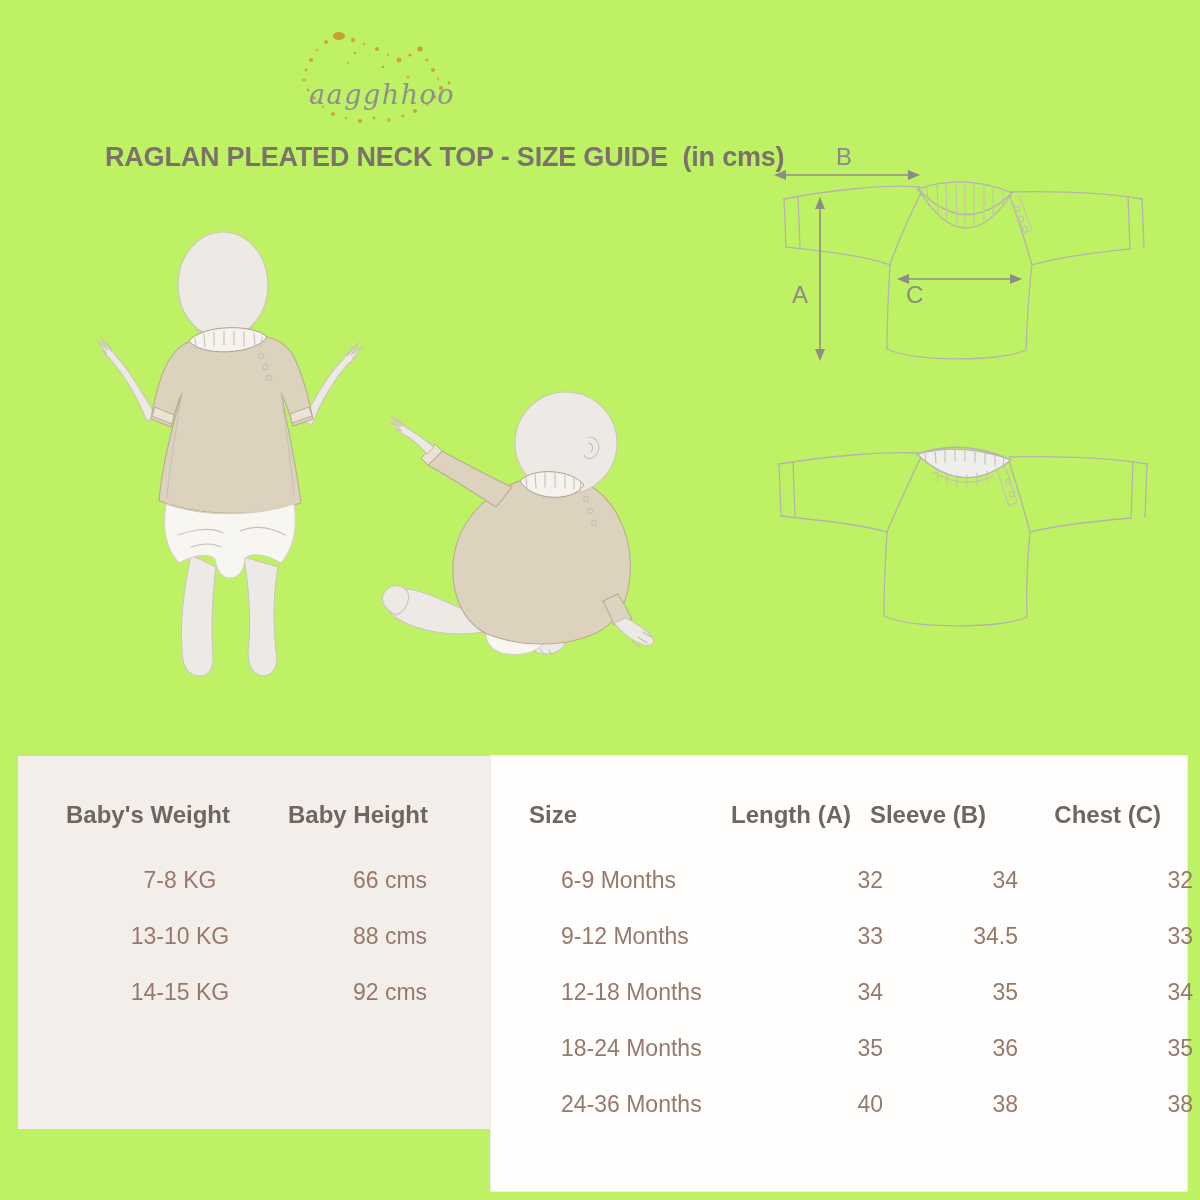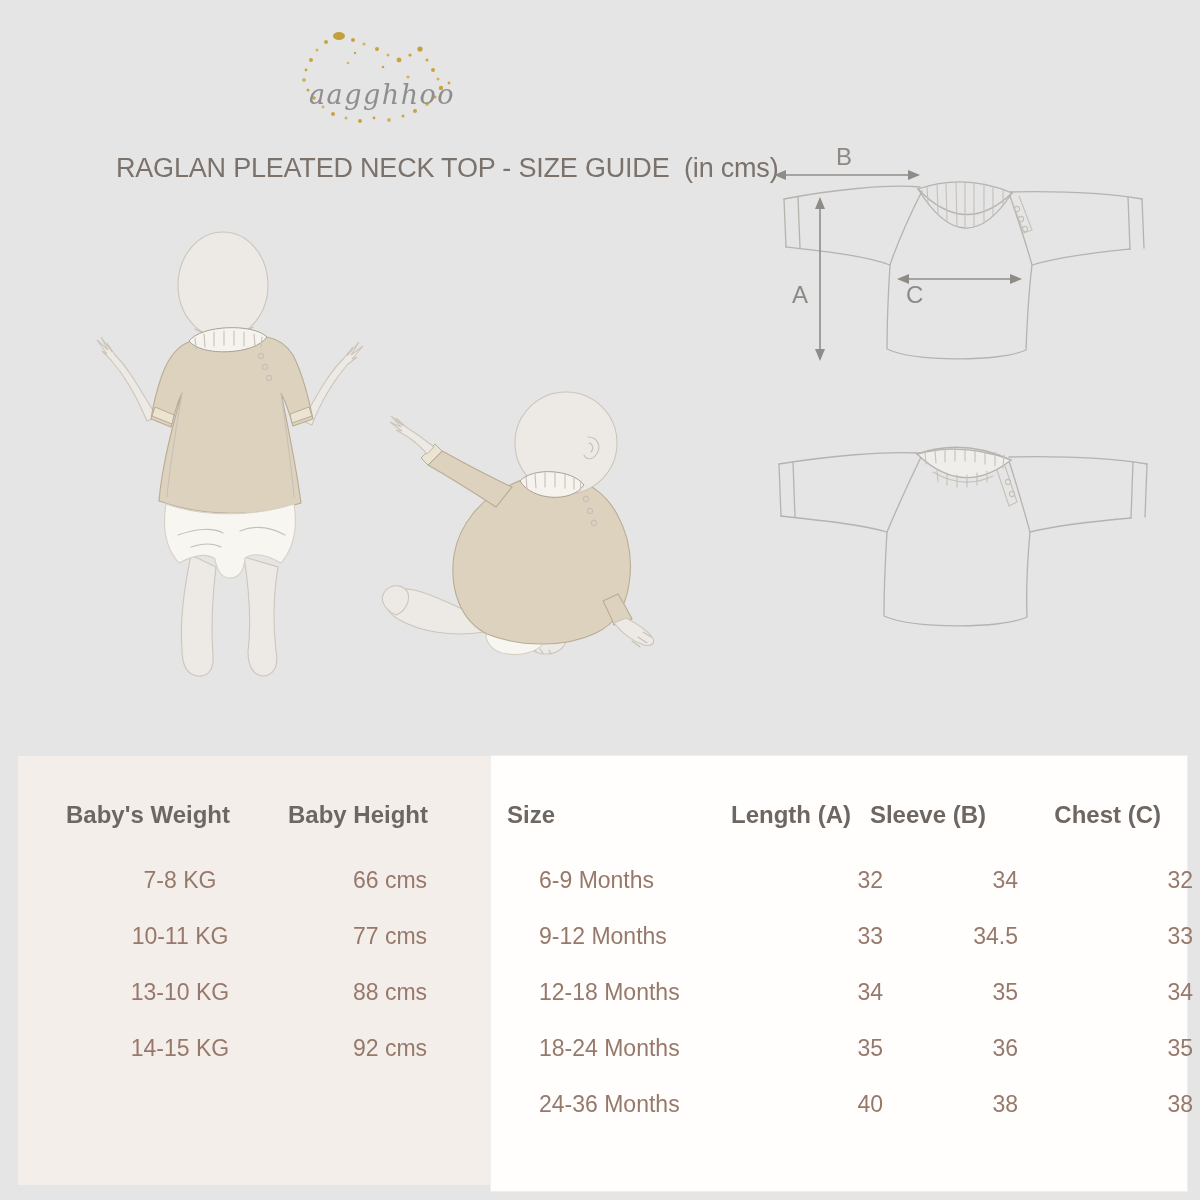--- a/index.html
+++ b/index.html
@@ -1,52 +1,52 @@
 <!DOCTYPE html>
 <html><head>
 <meta charset="utf-8">
 <style>
   html,body{margin:0;padding:0;background:#ffffff;}
   body{width:1200px;height:1200px;font-family:"Liberation Sans",sans-serif;}
-  .page{position:relative;width:1200px;height:1200px;background:#e5e5e5;overflow:hidden;}
+  .page{position:relative;width:1200px;height:1200px;background:#bef264;overflow:hidden;}
 
   .logo{position:absolute;left:293px;top:25px;width:168px;height:108px;}
   .logo-word{font-family:"DejaVu Serif",serif;font-style:italic;fill:#8e8e8e;font-size:27px;letter-spacing:1.5px;}
 
-  .title{position:absolute;left:104px;top:141px;margin:12px;font-size:27px;font-weight:normal;
+  .title{position:absolute;left:104px;top:141px;margin:1px;font-size:27px;font-weight:bold;
          color:#7b726c;letter-spacing:-0.2px;white-space:pre;}
 
   .illus{position:absolute;}
   .sketch{stroke:#b6b3af;fill:none;stroke-width:1.3;stroke-linecap:round;stroke-linejoin:round;}
   .sketch-soft{stroke:#c6c0b8;fill:none;stroke-width:1.1;stroke-linecap:round;}
   .skin{fill:#edeae5;stroke:#ccc5bb;stroke-width:1.1;}
   .shirt{fill:#ddd2bd;stroke:#b9ac96;stroke-width:1.1;}
   .cuff{fill:#ece4d3;stroke:#b9ac96;stroke-width:1;}
   .ruffle{fill:#f6f3ee;stroke:#a9a195;stroke-width:1;}
   .diaper{fill:#f8f6f1;stroke:#d6d0c6;stroke-width:1.1;}
   .arrow{stroke:#8f8b87;stroke-width:1.6;fill:none;}
   .arrowhead{fill:#8f8b87;stroke:none;}
   .dimlabel{font-size:24px;fill:#8d8984;font-family:"Liberation Sans",sans-serif;}
 
   .panel{position:absolute;box-sizing:border-box;}
-  .panel-left{left:18px;top:756px;width:472px;height:429px;background:#f3eee9;}
+  .panel-left{left:18px;top:756px;width:472px;height:373px;background:#f3eee9;}
   .panel-right{left:490px;top:755px;width:698px;height:437px;background:#fffefd;border:1px solid #f0edea;}
 
   .thead{display:grid;align-items:center;height:58px;margin-top:30px;
          font-weight:bold;font-size:24px;color:#6e6661;}
   .rows{margin-top:8px;}
   .trow{display:grid;align-items:center;height:56px;font-size:23px;color:#97796c;margin-left:32px;}
   .tcell{text-align:center;}
 
   .grid-weight{grid-template-columns:260px 160px;padding-right:52px;}
   .grid-weight > div{text-align:center;}
 
   .grid-size{grid-template-columns:210px 150px 135px 175px;}
   .grid-size > div{text-align:right;}
-  .grid-size > div:first-child{text-align:left;padding-left:16px;}
+  .grid-size > div:first-child{text-align:left;padding-left:38px;}
 </style>
 </head>
 <body>
 
 <div class="page">
 
   <div class="logo">
     <svg width="168" height="108" viewBox="0 0 168 108">
       <g fill="#c9a53f">
         <ellipse cx="46" cy="11" rx="6" ry="4" fill="#c3a039"></ellipse>
@@ -217,24 +217,20 @@
     <div class="thead grid-weight">
       <div>Baby's Weight</div>
       <div>Baby Height</div>
     </div>
     <div class="rows">
         <div class="trow grid-weight">
           <div class="tcell">7-8 KG</div>
           <div class="tcell">66 cms</div>
         </div>
         <div class="trow grid-weight">
-          <div class="tcell">10-11 KG</div>
-          <div class="tcell">77 cms</div>
-        </div>
-        <div class="trow grid-weight">
           <div class="tcell">13-10 KG</div>
           <div class="tcell">88 cms</div>
         </div>
         <div class="trow grid-weight">
           <div class="tcell">14-15 KG</div>
           <div class="tcell">92 cms</div>
         </div>
       </div>
   </div>
 

